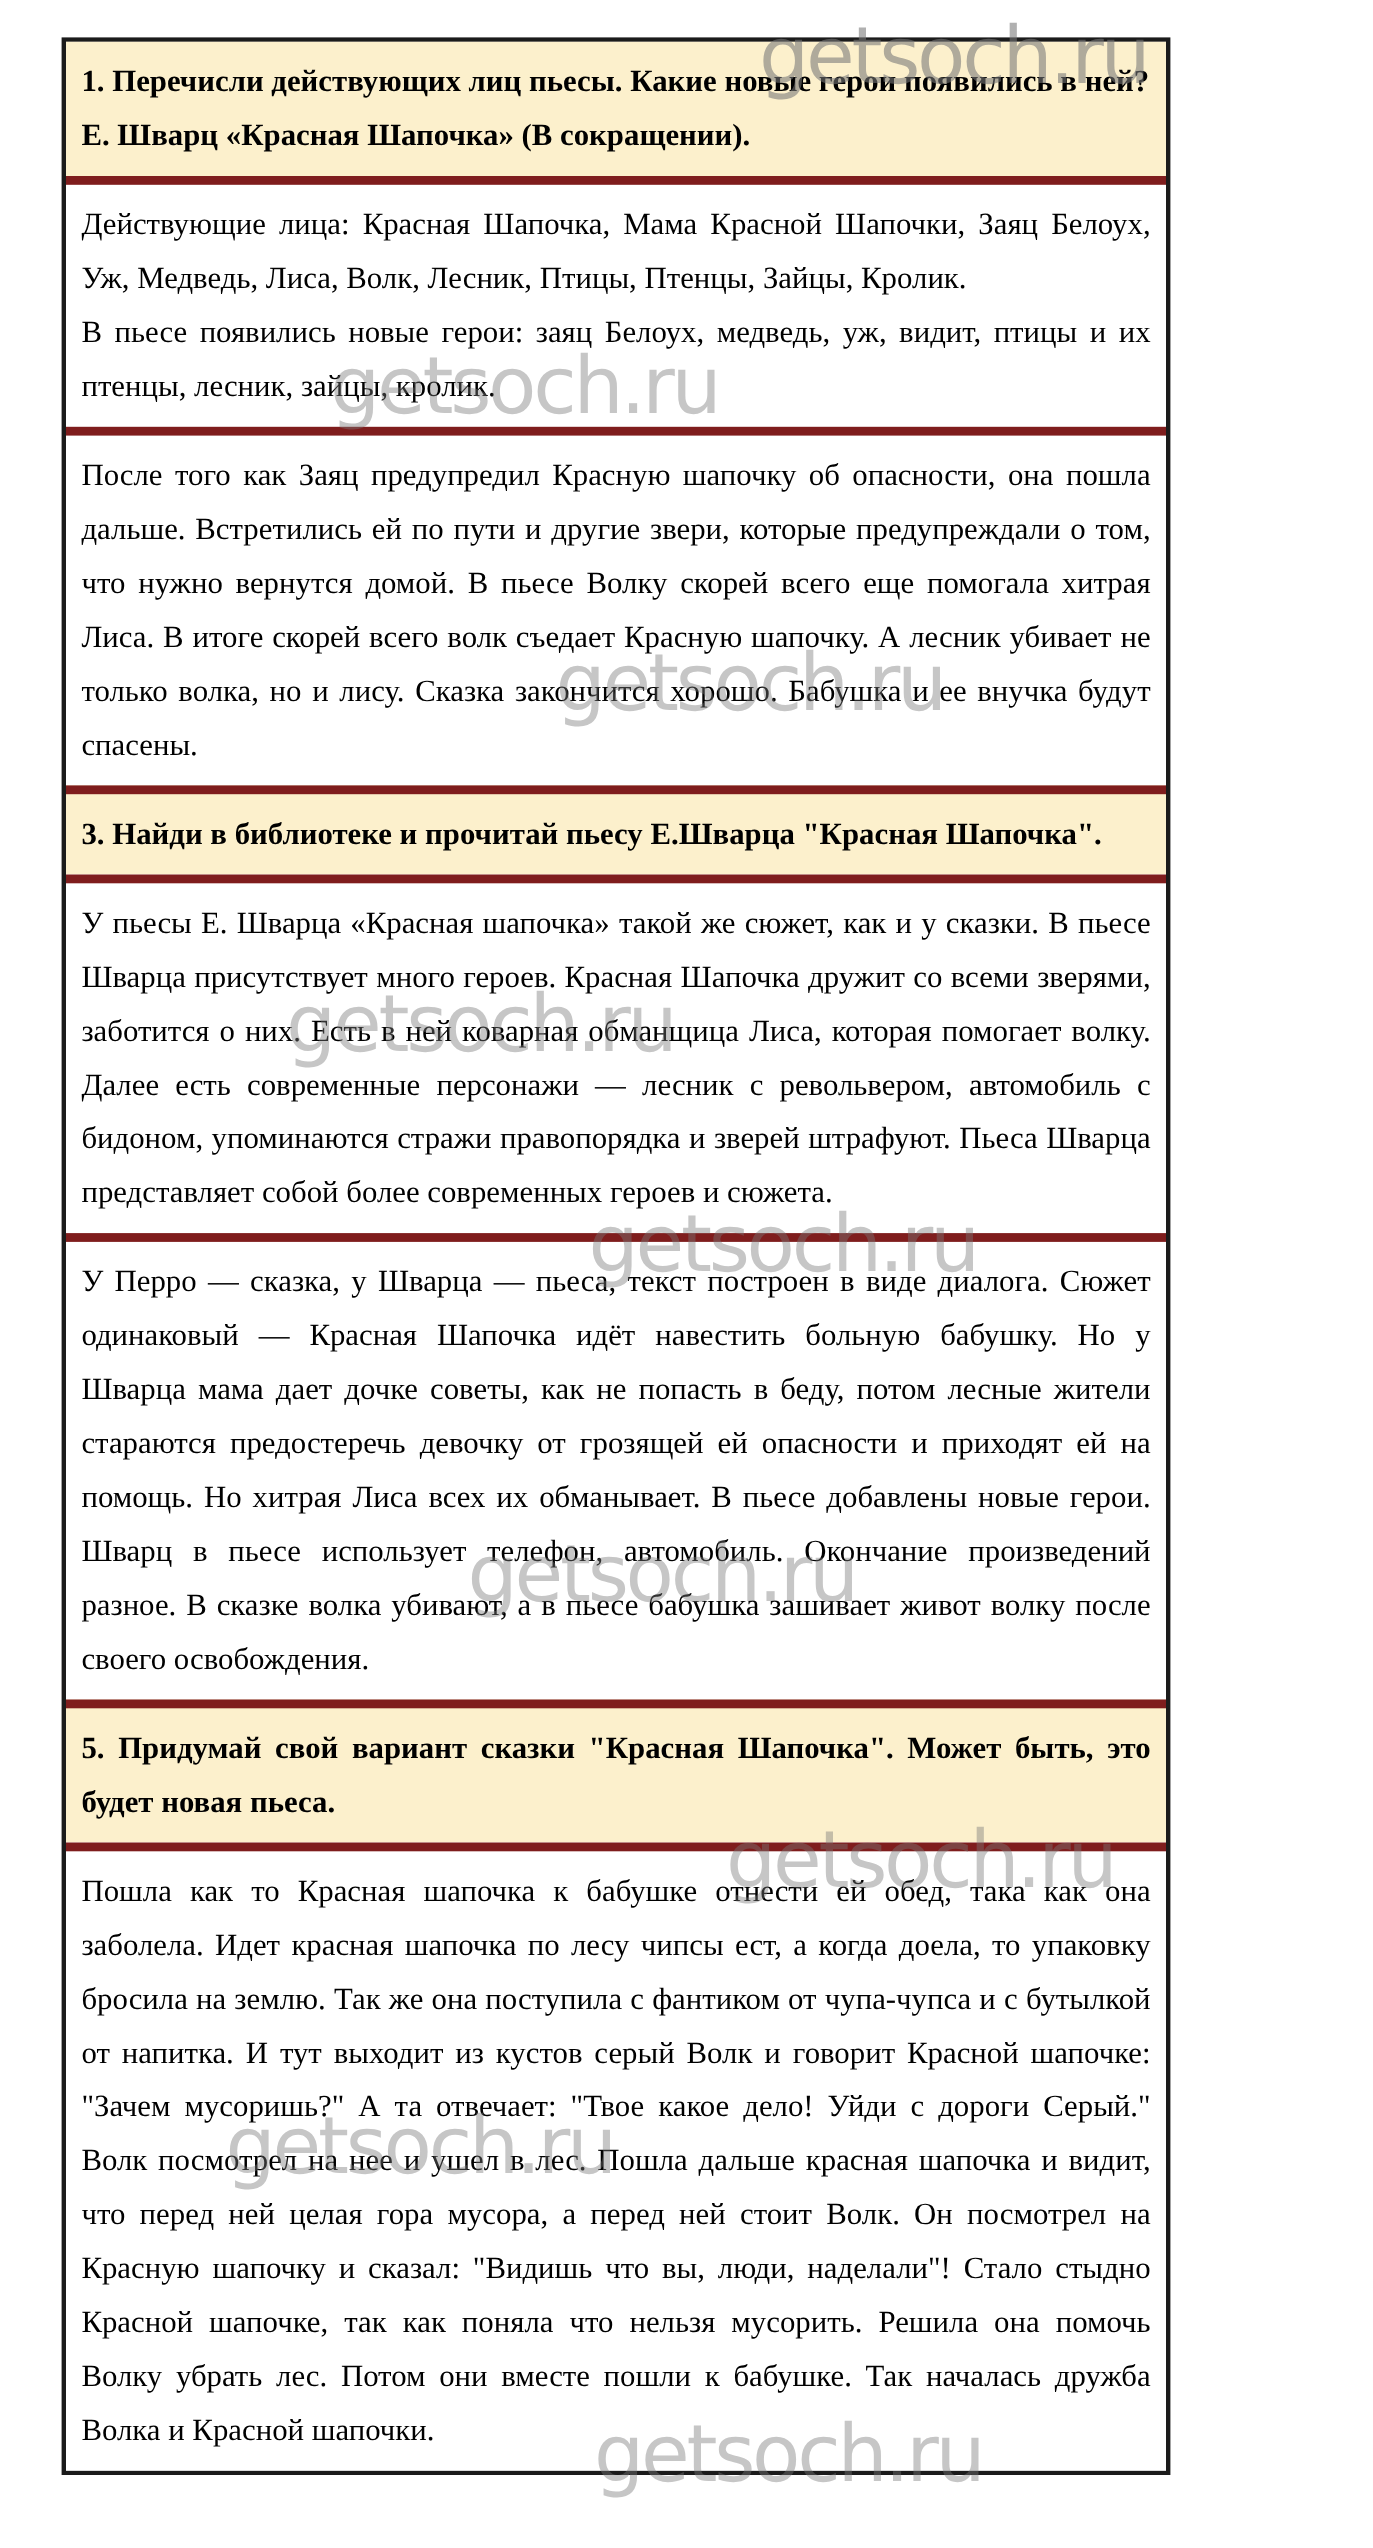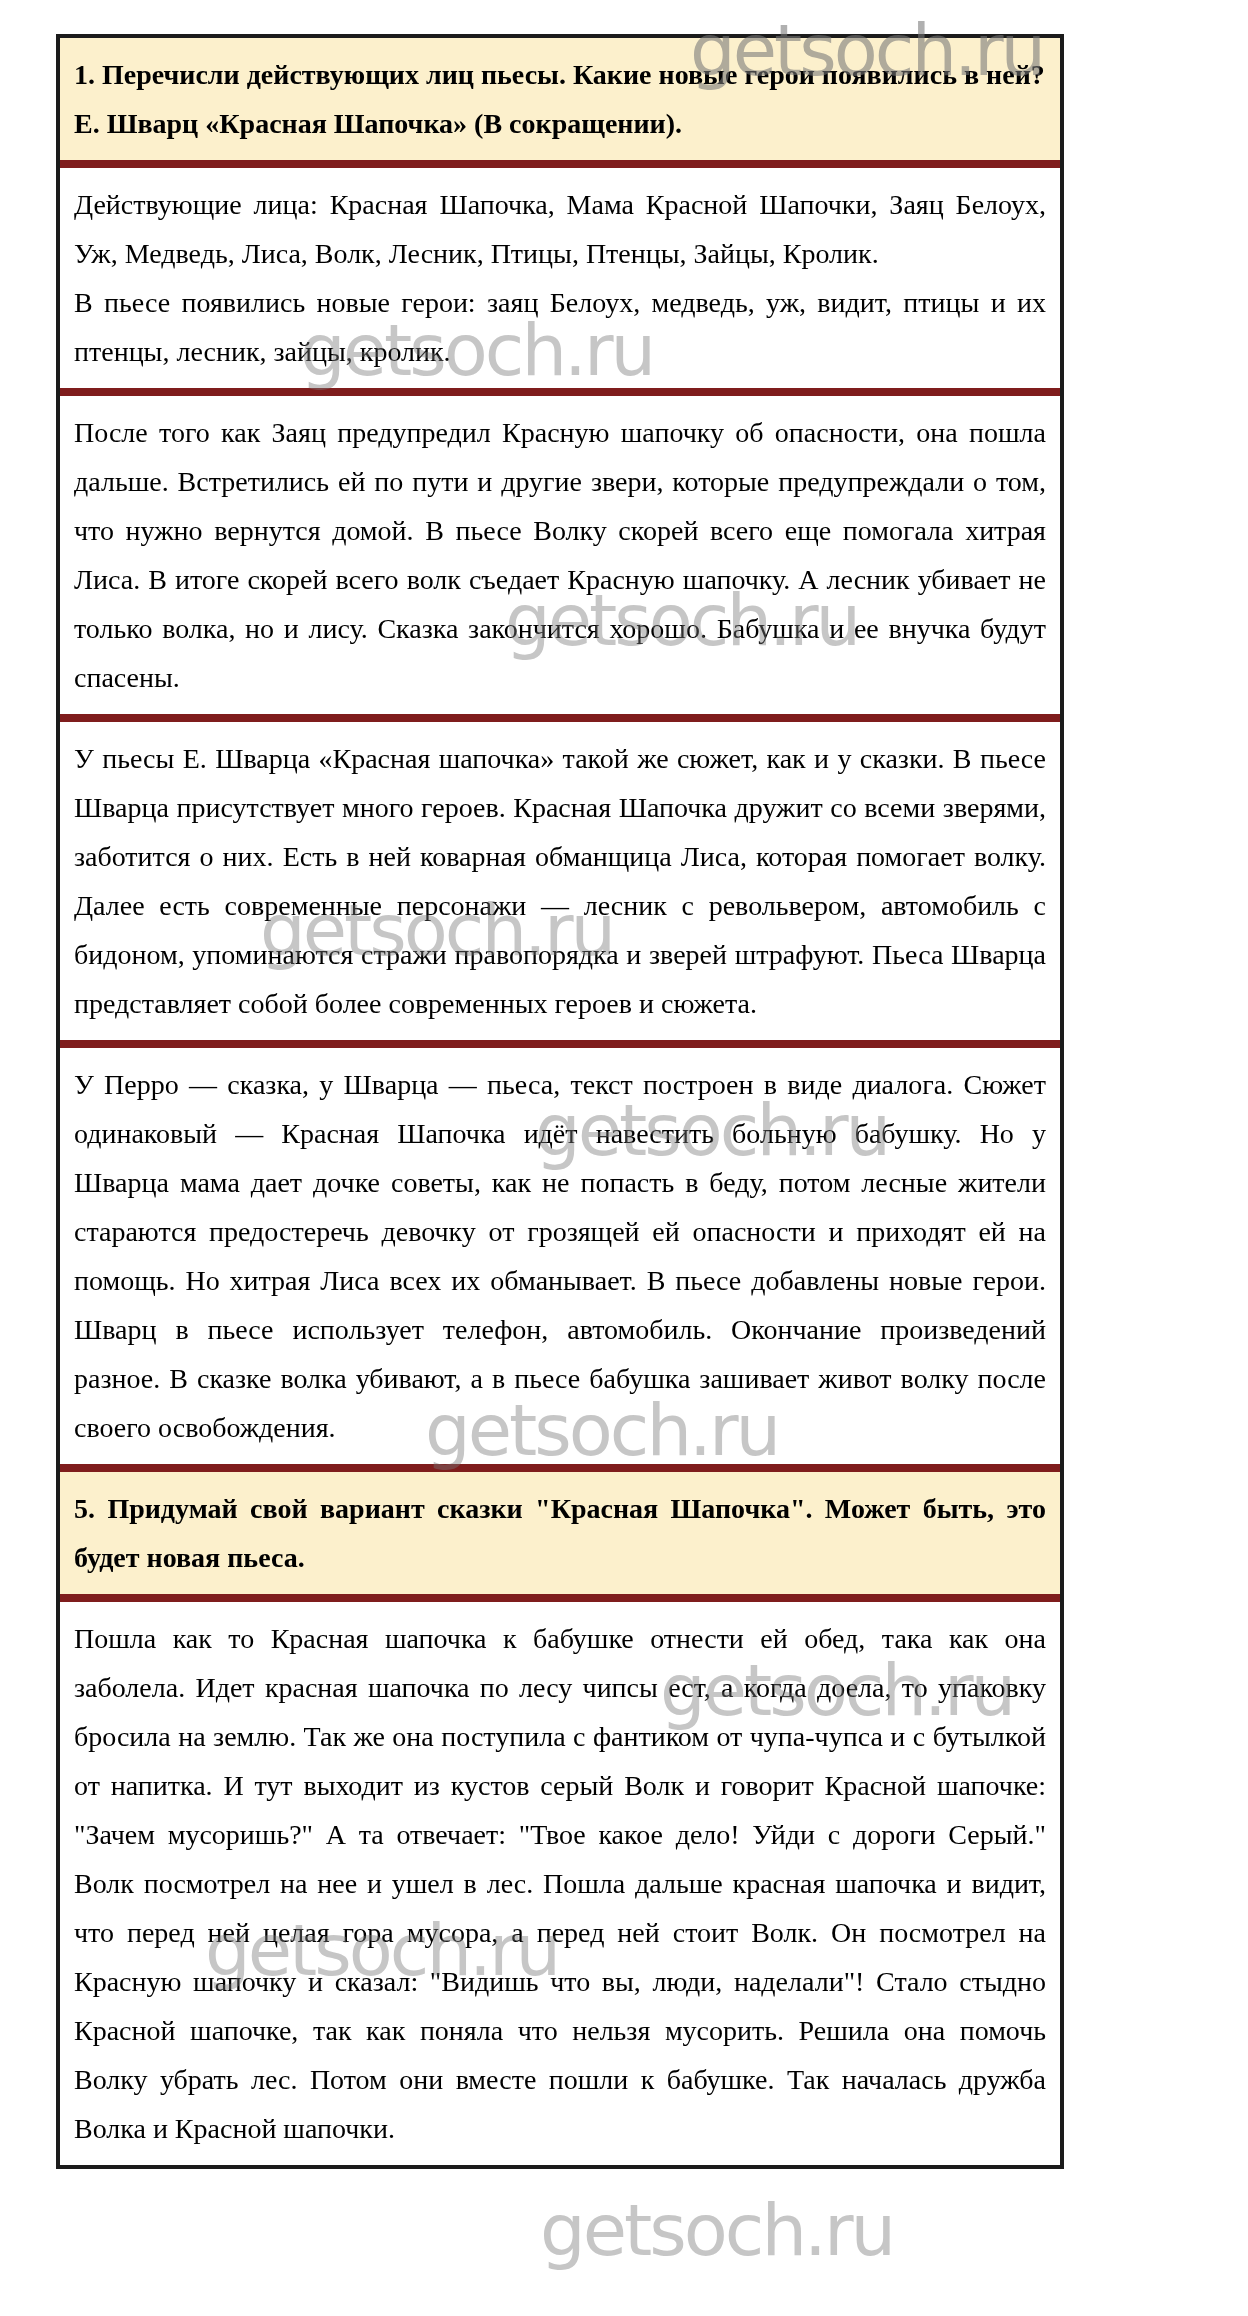--- a/index.html
+++ b/index.html
@@ -82,20 +82,23 @@
   <section class="a">
     <p>Действующие лица: Красная Шапочка, Мама Красной Шапочки, Заяц Белоух, Уж, Медведь, Лиса, Волк, Лесник, Птицы, Птенцы, Зайцы, Кролик.</p>
     <p>В пьесе появились новые герои: заяц Белоух, медведь, уж, видит, птицы и их птенцы, лесник, зайцы, кролик.</p>
   </section>
 
 
   <section class="a">
     <p>После того как Заяц предупредил Красную шапочку об опасности, она пошла дальше. Встретились ей по пути и другие звери, которые предупреждали о том, что нужно вернутся домой. В пьесе Волку скорей всего еще помогала хитрая Лиса. В итоге скорей всего волк съедает Красную шапочку. А лесник убивает не только волка, но и лису. Сказка закончится хорошо. Бабушка и ее внучка будут спасены.</p>
   </section>
 
+  <section class="q">
+    <p>3. Найди в библиотеке и прочитай пьесу Е.Шварца "Красная Шапочка".</p>
+  </section>
 
   <section class="a">
     <p>У пьесы Е. Шварца «Красная шапочка» такой же сюжет, как и у сказки. В пьесе Шварца присутствует много героев. Красная Шапочка дружит со всеми зверями, заботится о них. Есть в ней коварная обманщица Лиса, которая помогает волку. Далее есть современные персонажи — лесник с револьвером, автомобиль с бидоном, упоминаются стражи правопорядка и зверей штрафуют. Пьеса Шварца представляет собой более современных героев и сюжета.</p>
   </section>
 
 
   <section class="a">
     <p>У Перро — сказка, у Шварца — пьеса, текст построен в виде диалога. Сюжет одинаковый — Красная Шапочка идёт навестить больную бабушку. Но у Шварца мама дает дочке советы, как не попасть в беду, потом лесные жители стараются предостеречь девочку от грозящей ей опасности и приходят ей на помощь. Но хитрая Лиса всех их обманывает. В пьесе добавлены новые герои. Шварц в пьесе использует телефон, автомобиль. Окончание произведений разное. В сказке волка убивают, а в пьесе бабушка зашивает живот волку после своего освобождения.</p>
   </section>
 

